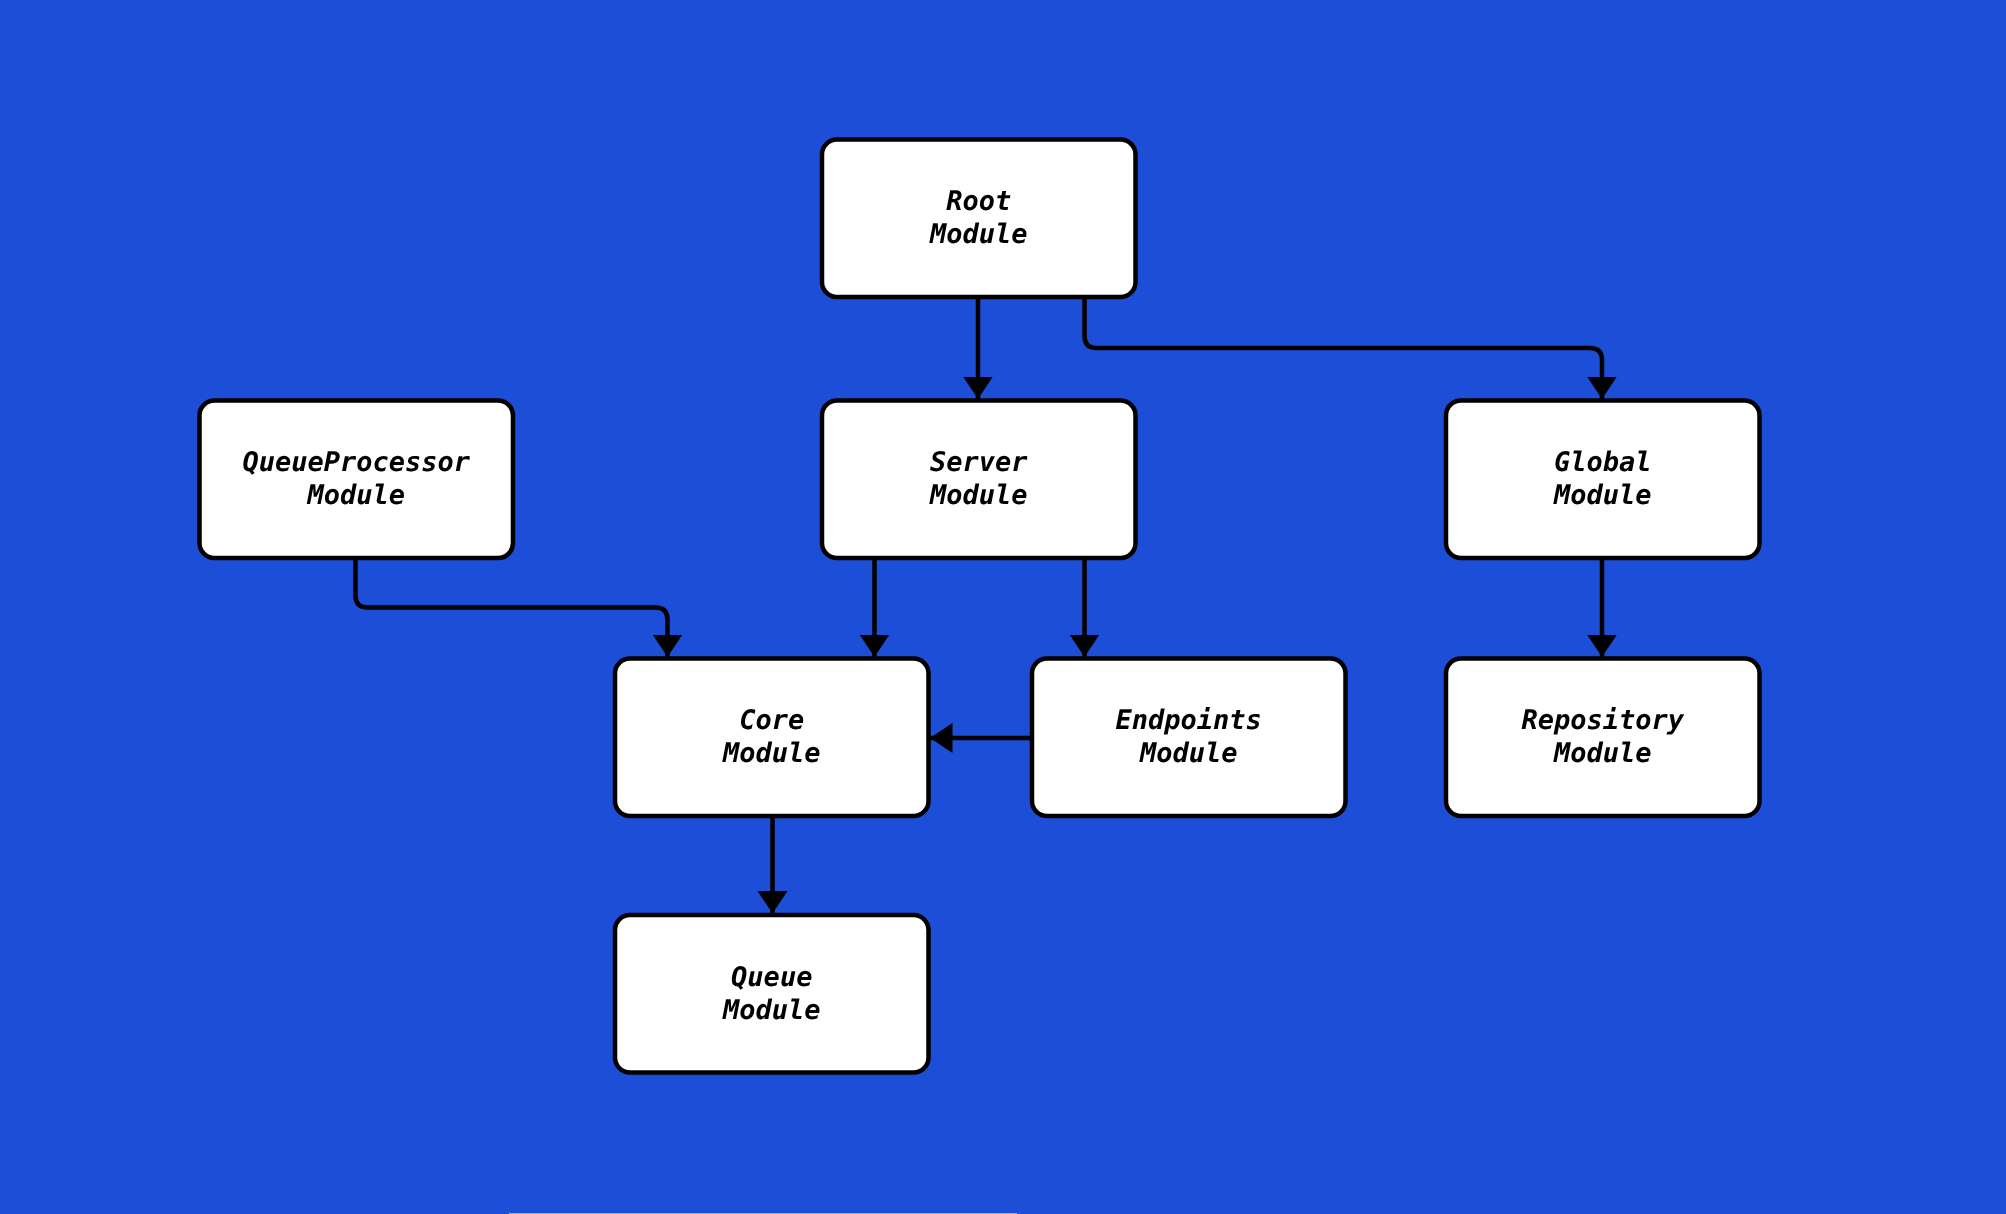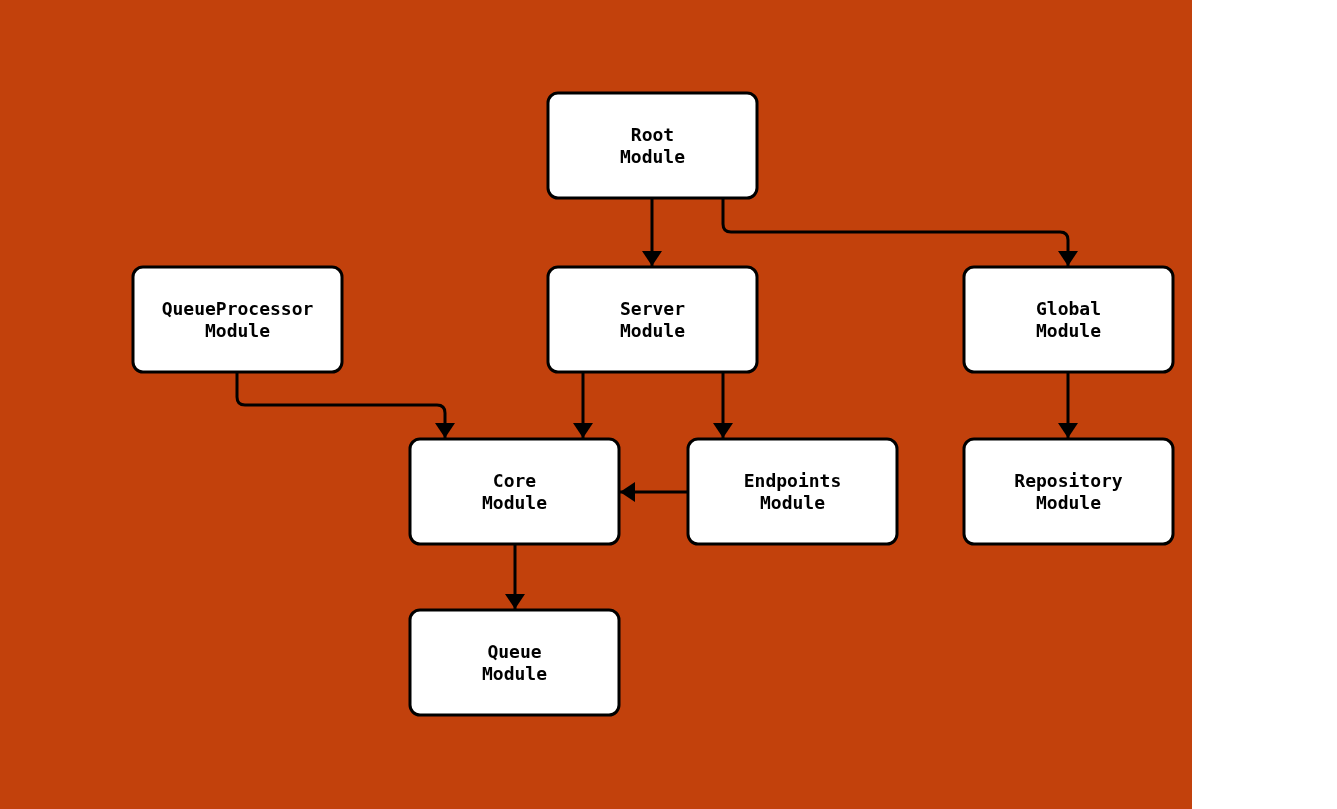--- a/index.html
+++ b/index.html
@@ -2,24 +2,25 @@
 <html><head>
 <meta charset="utf-8">
 <style>
   html, body {
     margin: 0;
     padding: 0;
     background: #ffffff;
   }
   .diagram-wrap {
     position: relative;
-    width: 1192px;
+    width: 1337px;
     height: 809px;
-    background: #c2410c;
+    background: #1d4ed8;
     overflow: hidden;
+    font-style: italic;
   }
   #diagram-svg {
     display: block;
     width: 1337px;
     height: 809px;
   }
   .node-box {
     fill: #ffffff;
     stroke: #000000;
     stroke-width: 3;

